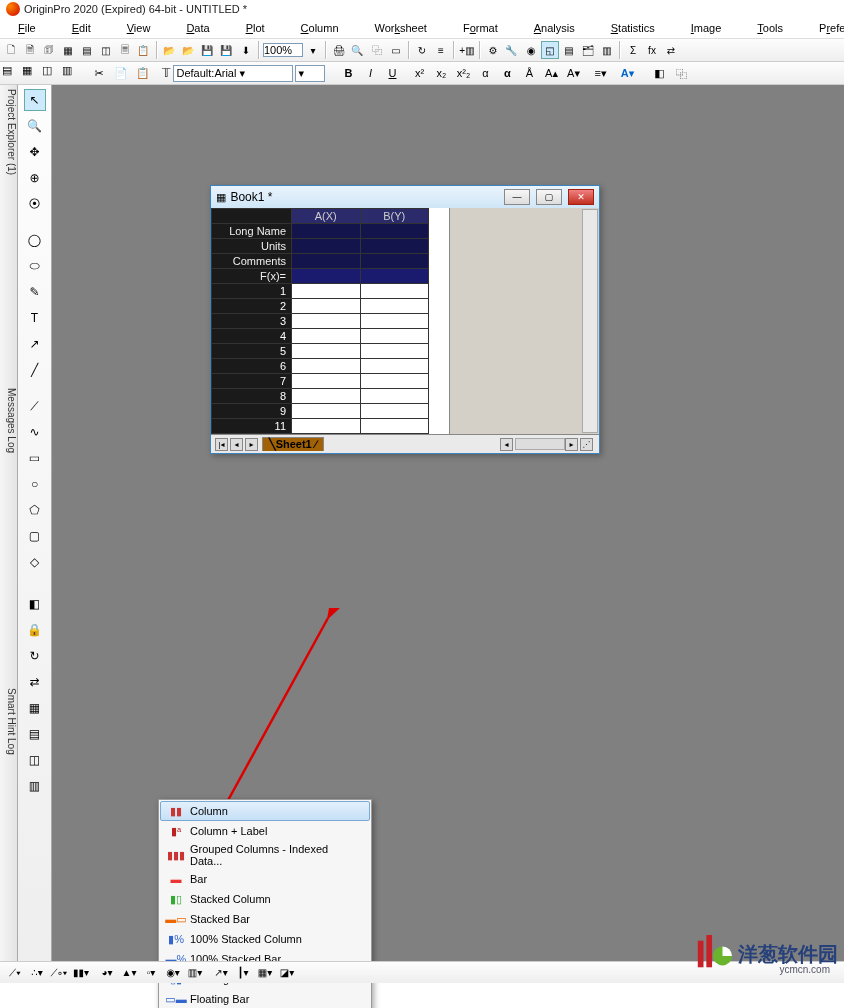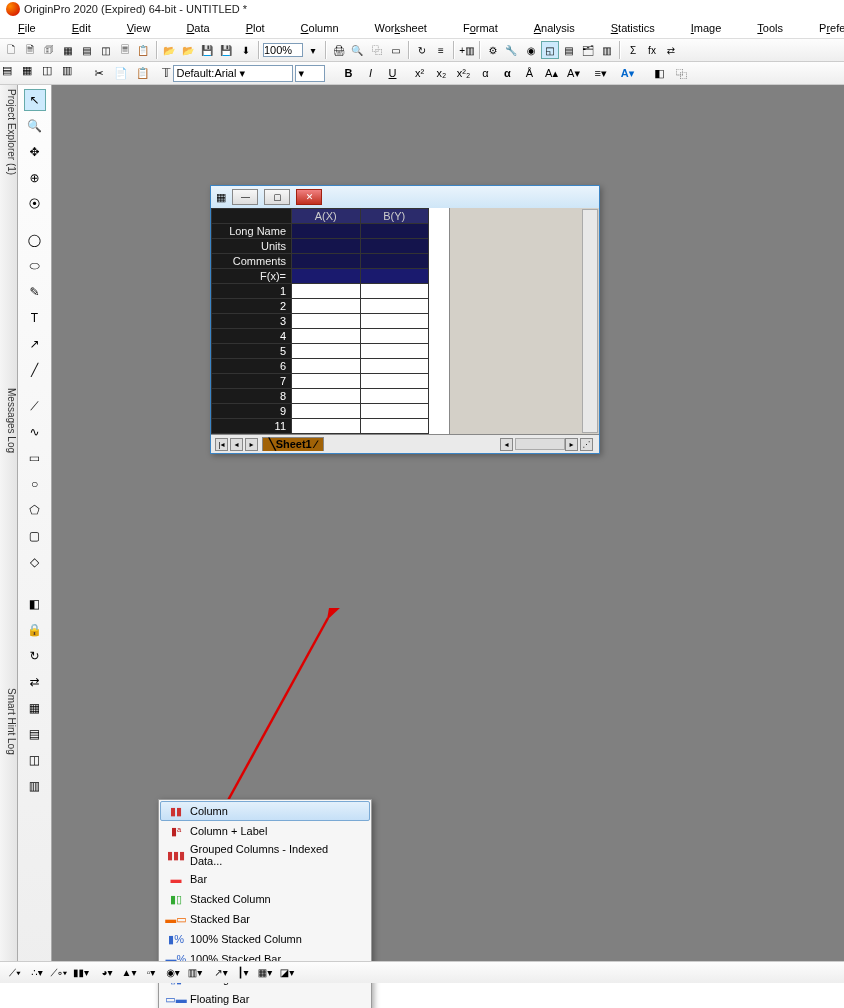--- a/index.html
+++ b/index.html
@@ -207,20 +207,21 @@
       <span class="lt">▦</span>
       <span class="lt">▤</span>
       <span class="lt">◫</span>
       <span class="lt">▥</span>
     </div>
   </div>
 
   <div class="book">
     <div class="book-title">
       <span>▦</span>
+      <span class="caption">Book1 *</span>
       <span class="winbtn">—</span>
       <span class="winbtn">▢</span>
       <span class="winbtn close">✕</span>
     </div>
     <div class="book-inner">
       <div class="book-left">
         <table class="sheet">
           <tbody>
               <tr>
             <th class="rowhdr"></th>
@@ -382,14 +383,26 @@
     <span class="tb">▫▾</span>
     <span class="tb">◉▾</span>
     <span class="tb">▥▾</span>
     <span class="sep"></span>
     <span class="tb">↗▾</span>
     <span class="tb">┃▾</span>
     <span class="tb">▦▾</span>
     <span class="tb">◪▾</span>
   </div>
 
+  <div class="watermark">
+    <div class="logo">
+      <svg viewBox="0 0 40 40">
+          <rect x="4" y="6" width="6" height="28" fill="#c62127"></rect>
+          <rect x="13" y="0" width="6" height="34" fill="#c62127"></rect>
+          <circle cx="30" cy="22" r="10" fill="#6ab42d"></circle>
+          <path d="M30 12 A10 10 0 0 1 40 22 L30 22 Z" fill="#fff"></path>
+        </svg>
+    </div>
+    <span class="txt">洋葱软件园</span>
+    <span class="url">ycmcn.com</span>
+  </div>
 
 </div>
 
 </body></html>

